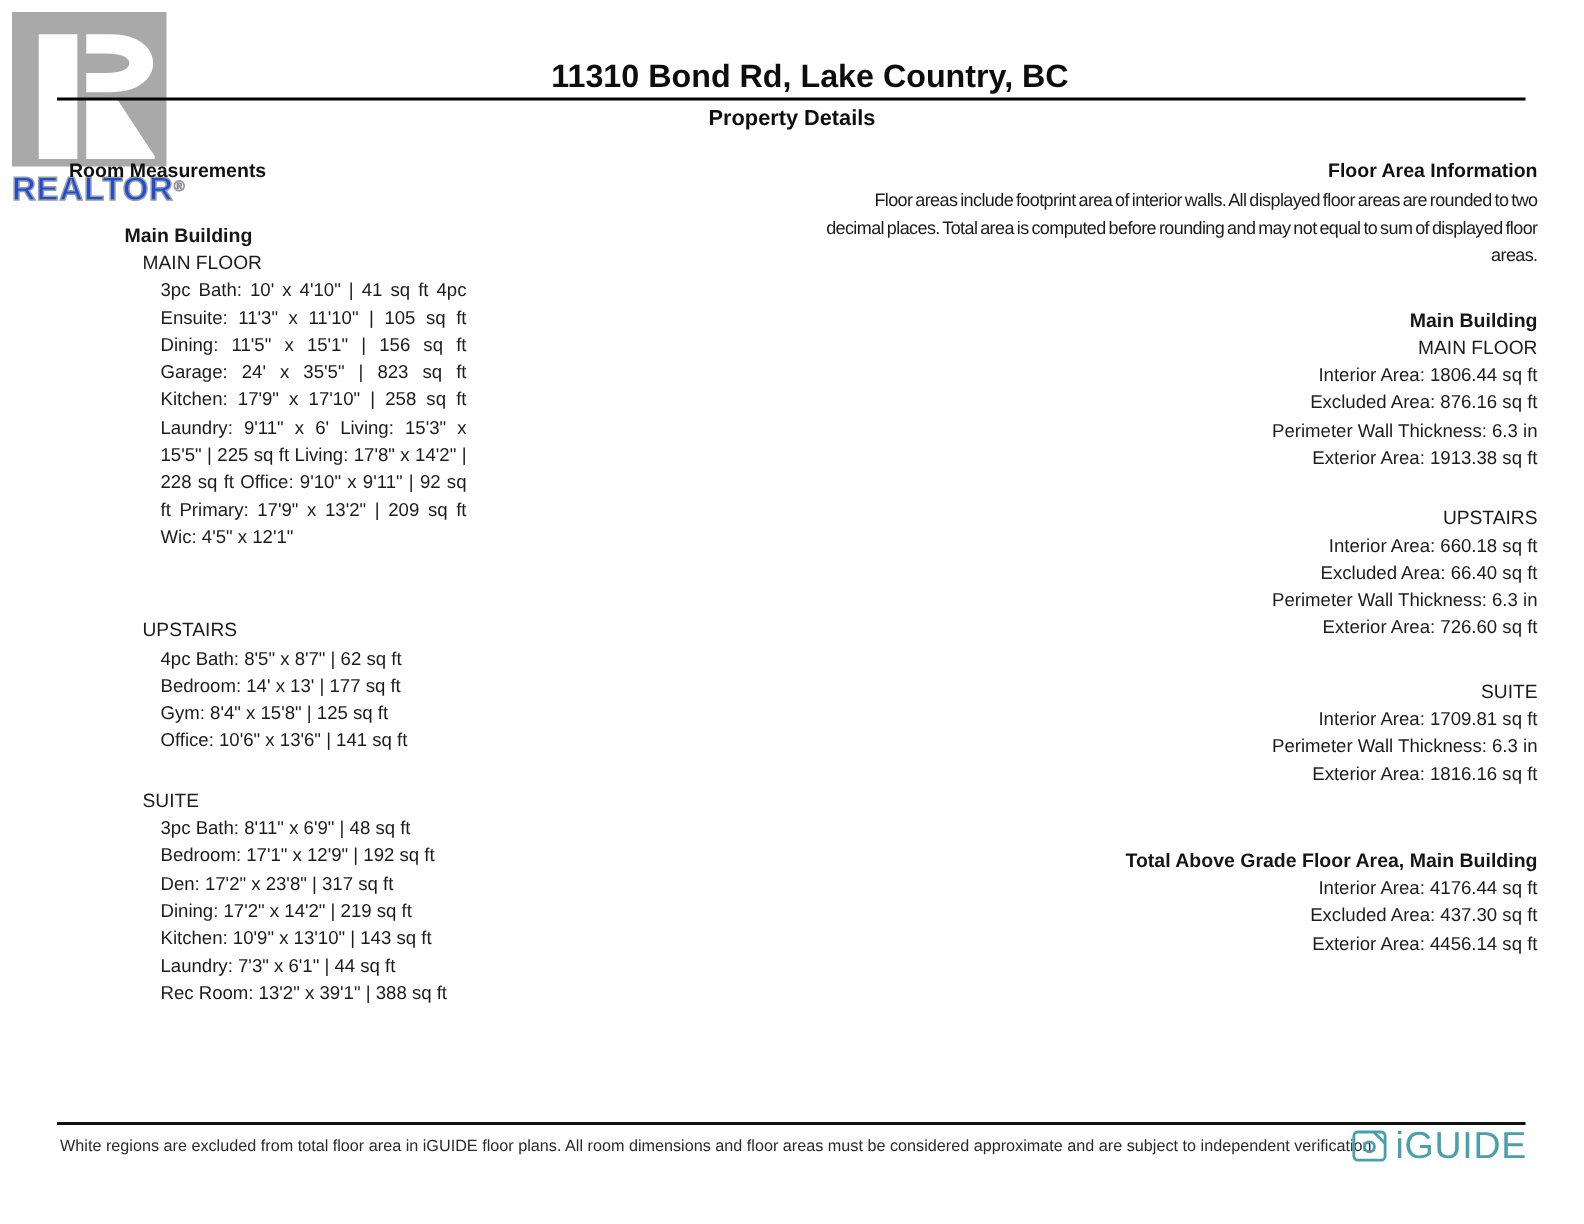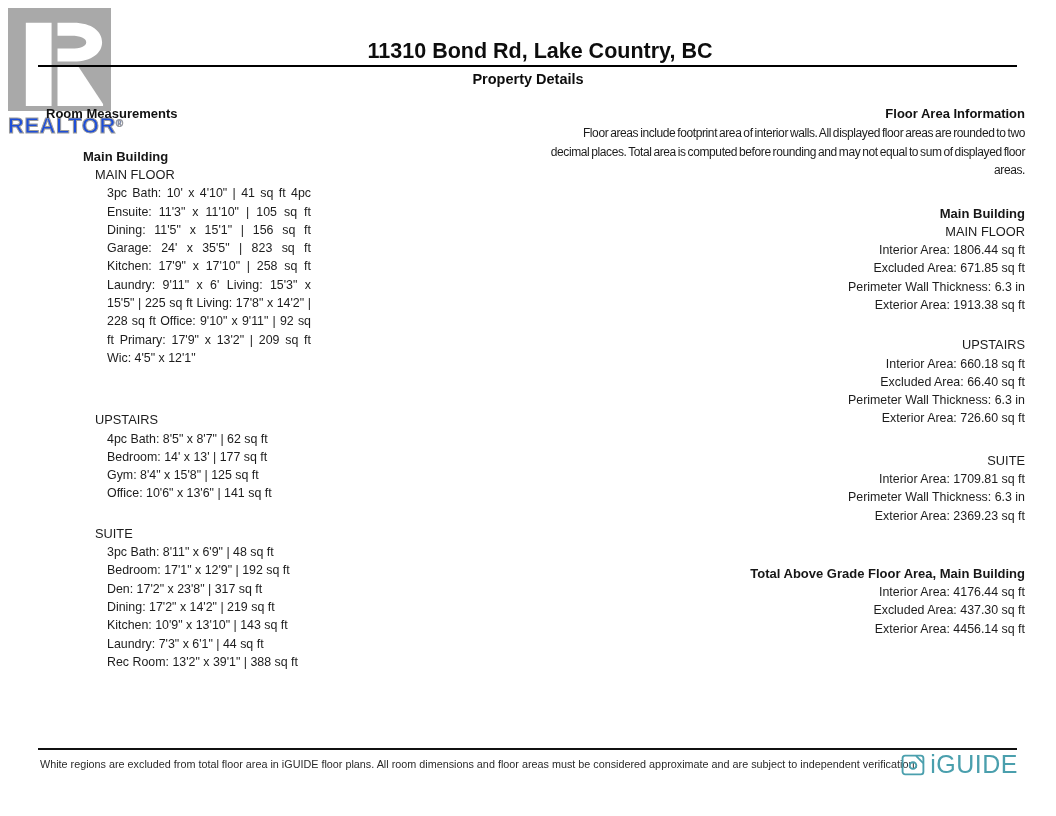--- a/index.html
+++ b/index.html
@@ -52,21 +52,21 @@
   .gap-24 { margin-top:24px; }
   .total-block { margin-top:40px; }
   .total-heading { margin:0 0 0 38px; font-size:13px; font-weight:700; line-height:18px; }
   .total-line { margin-left:50px; font-size:12.4px; line-height:18.3px; color:#1c1c1c; }
 
   
   .footer-rule { position:absolute; top:748px; left:38px; width:979px; height:2px; background:#111; z-index:2; }
   .footer-text { position:absolute; top:757px; left:40px; margin:0; font-size:10.8px; line-height:14px; color:#2a2a2a; z-index:2; }
   .iguide-logo {
     position:absolute; top:751px; right:38px; z-index:2;
-    display:flex; align-items:center; gap:4px; color:var(--iguide-teal,#4a9fad);
+    display:flex; align-items:flex-start; gap:4px; color:var(--iguide-teal,#4a9fad);
   }
   .iguide-logo svg { display:block; width:25px; height:25px; }
   .iguide-text { font-size:25px; font-weight:400; letter-spacing:0.5px; line-height:26px; }
 </style>
 <title>11310 Bond Rd, Lake Country, BC</title></head>
 <body>
 
 <div class="page">
 
   <div class="realtor-logo">
@@ -116,38 +116,38 @@
 
   <section class="col col-right">
     <h3 class="sec-heading">Floor Area Information</h3>
     <p class="sec-desc">Floor areas include footprint area of interior walls. All displayed floor areas are rounded to two decimal places. Total area is computed before rounding and may not equal to sum of displayed floor areas.</p>
 
     <h4 class="building-name">Main Building</h4>
 
     <div class="floor-block">
       <div class="floor-name">MAIN FLOOR</div>
       <div class="area-line">Interior Area: 1806.44 sq ft</div>
-      <div class="area-line">Excluded Area: 671.85 sq ft</div>
+      <div class="area-line">Excluded Area: 876.16 sq ft</div>
       <div class="area-line">Perimeter Wall Thickness: 6.3 in</div>
       <div class="area-line">Exterior Area: 1913.38 sq ft</div>
     </div>
 
     <div class="floor-block gap-22">
       <div class="floor-name">UPSTAIRS</div>
       <div class="area-line">Interior Area: 660.18 sq ft</div>
       <div class="area-line">Excluded Area: 66.40 sq ft</div>
       <div class="area-line">Perimeter Wall Thickness: 6.3 in</div>
       <div class="area-line">Exterior Area: 726.60 sq ft</div>
     </div>
 
     <div class="floor-block gap-24">
       <div class="floor-name">SUITE</div>
       <div class="area-line">Interior Area: 1709.81 sq ft</div>
       <div class="area-line">Perimeter Wall Thickness: 6.3 in</div>
-      <div class="area-line">Exterior Area: 2369.23 sq ft</div>
+      <div class="area-line">Exterior Area: 1816.16 sq ft</div>
     </div>
 
     <div class="total-block">
       <h4 class="total-heading">Total Above Grade Floor Area, Main Building</h4>
       <div class="total-line">Interior Area: 4176.44 sq ft</div>
       <div class="total-line">Excluded Area: 437.30 sq ft</div>
       <div class="total-line">Exterior Area: 4456.14 sq ft</div>
     </div>
   </section>
 

